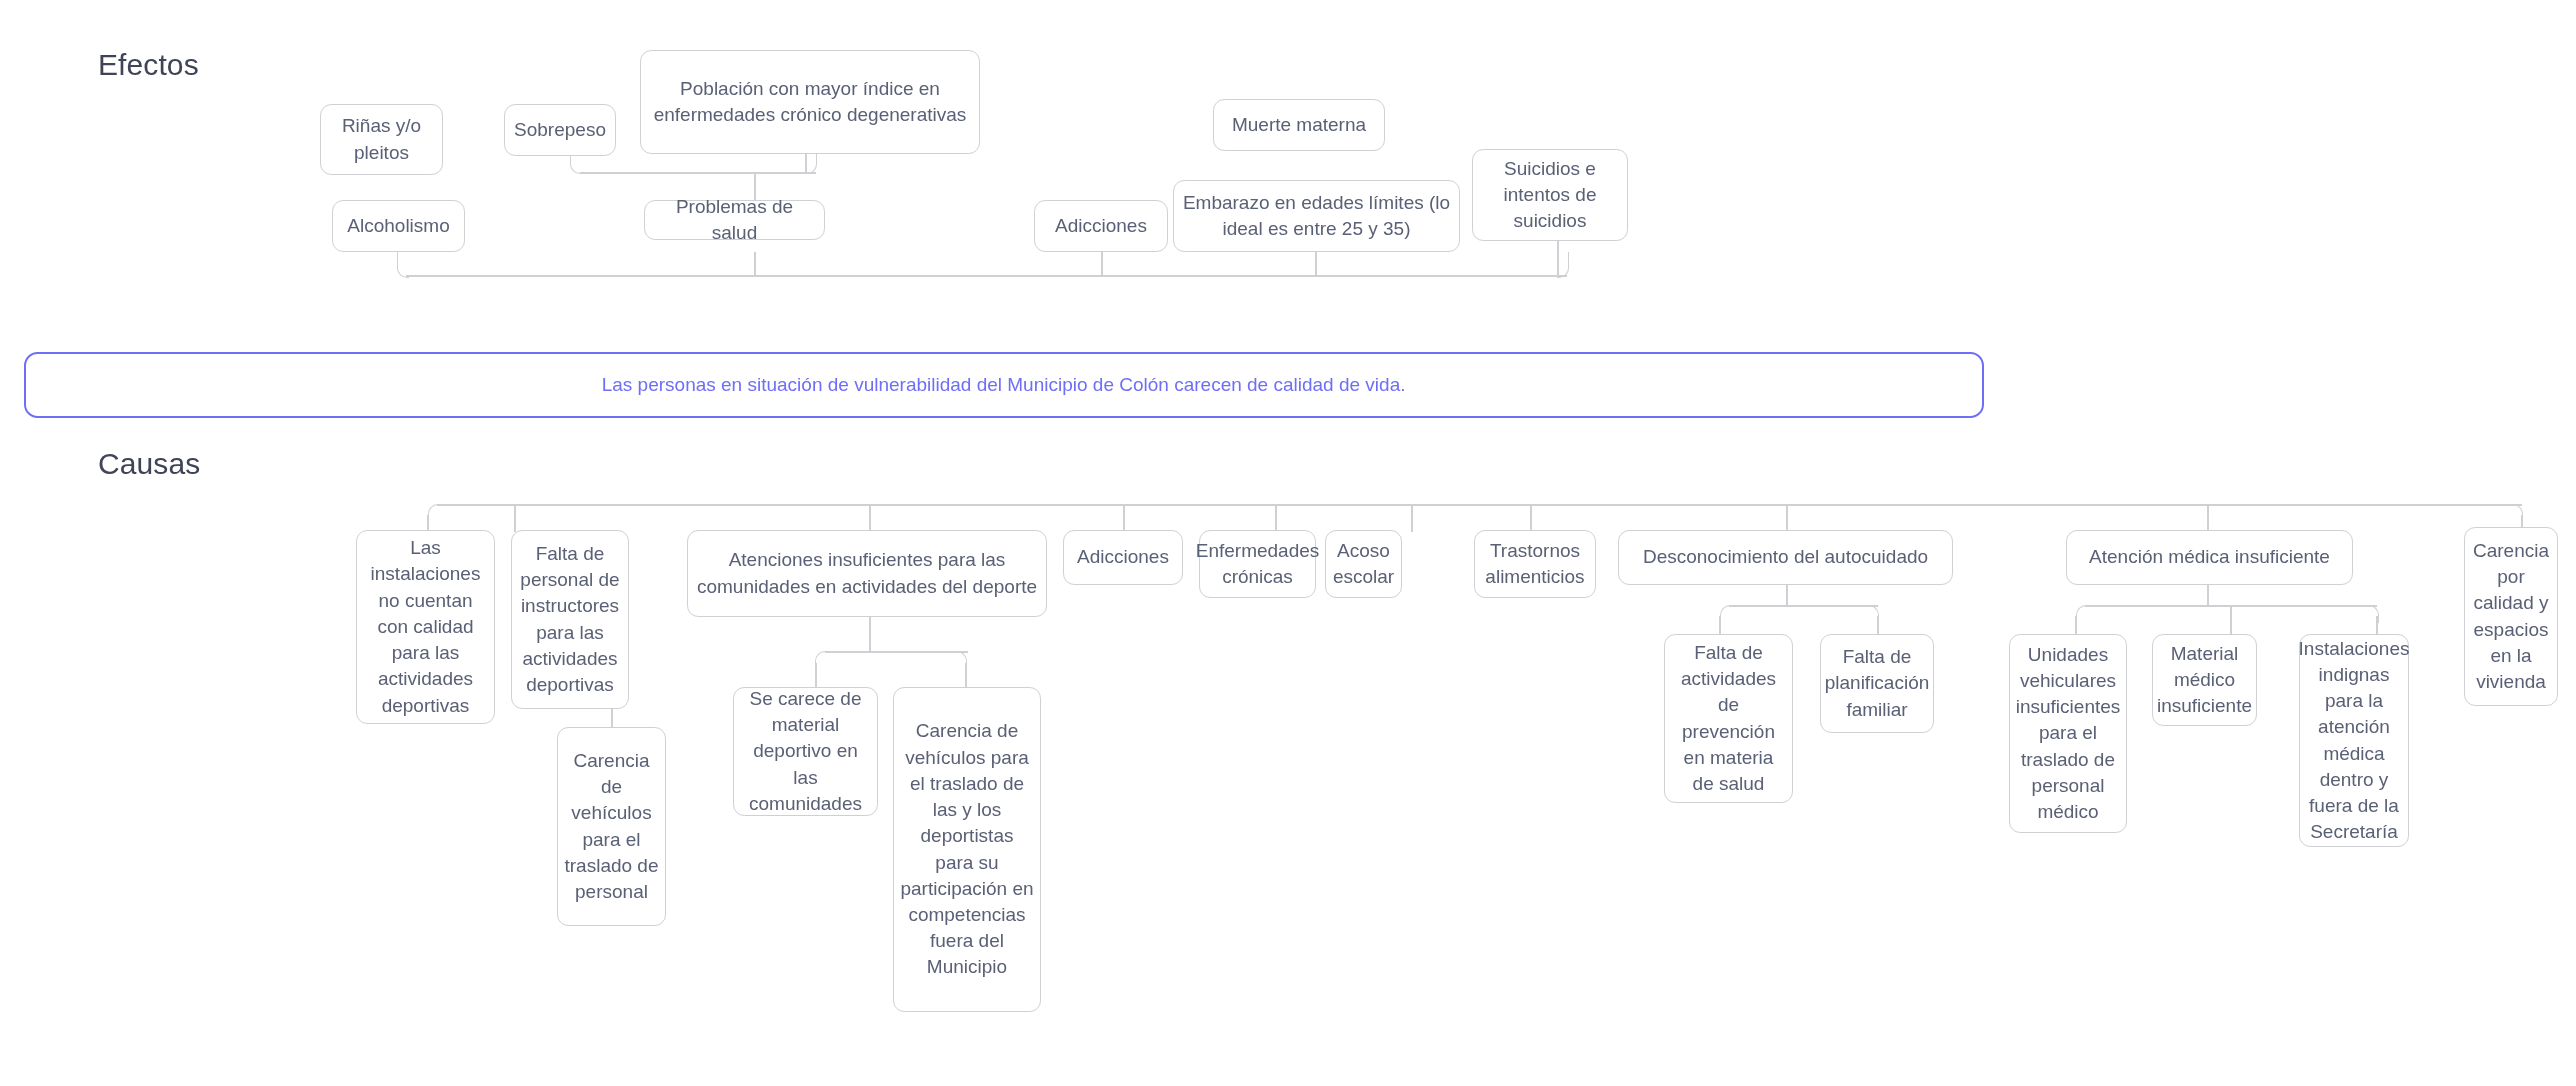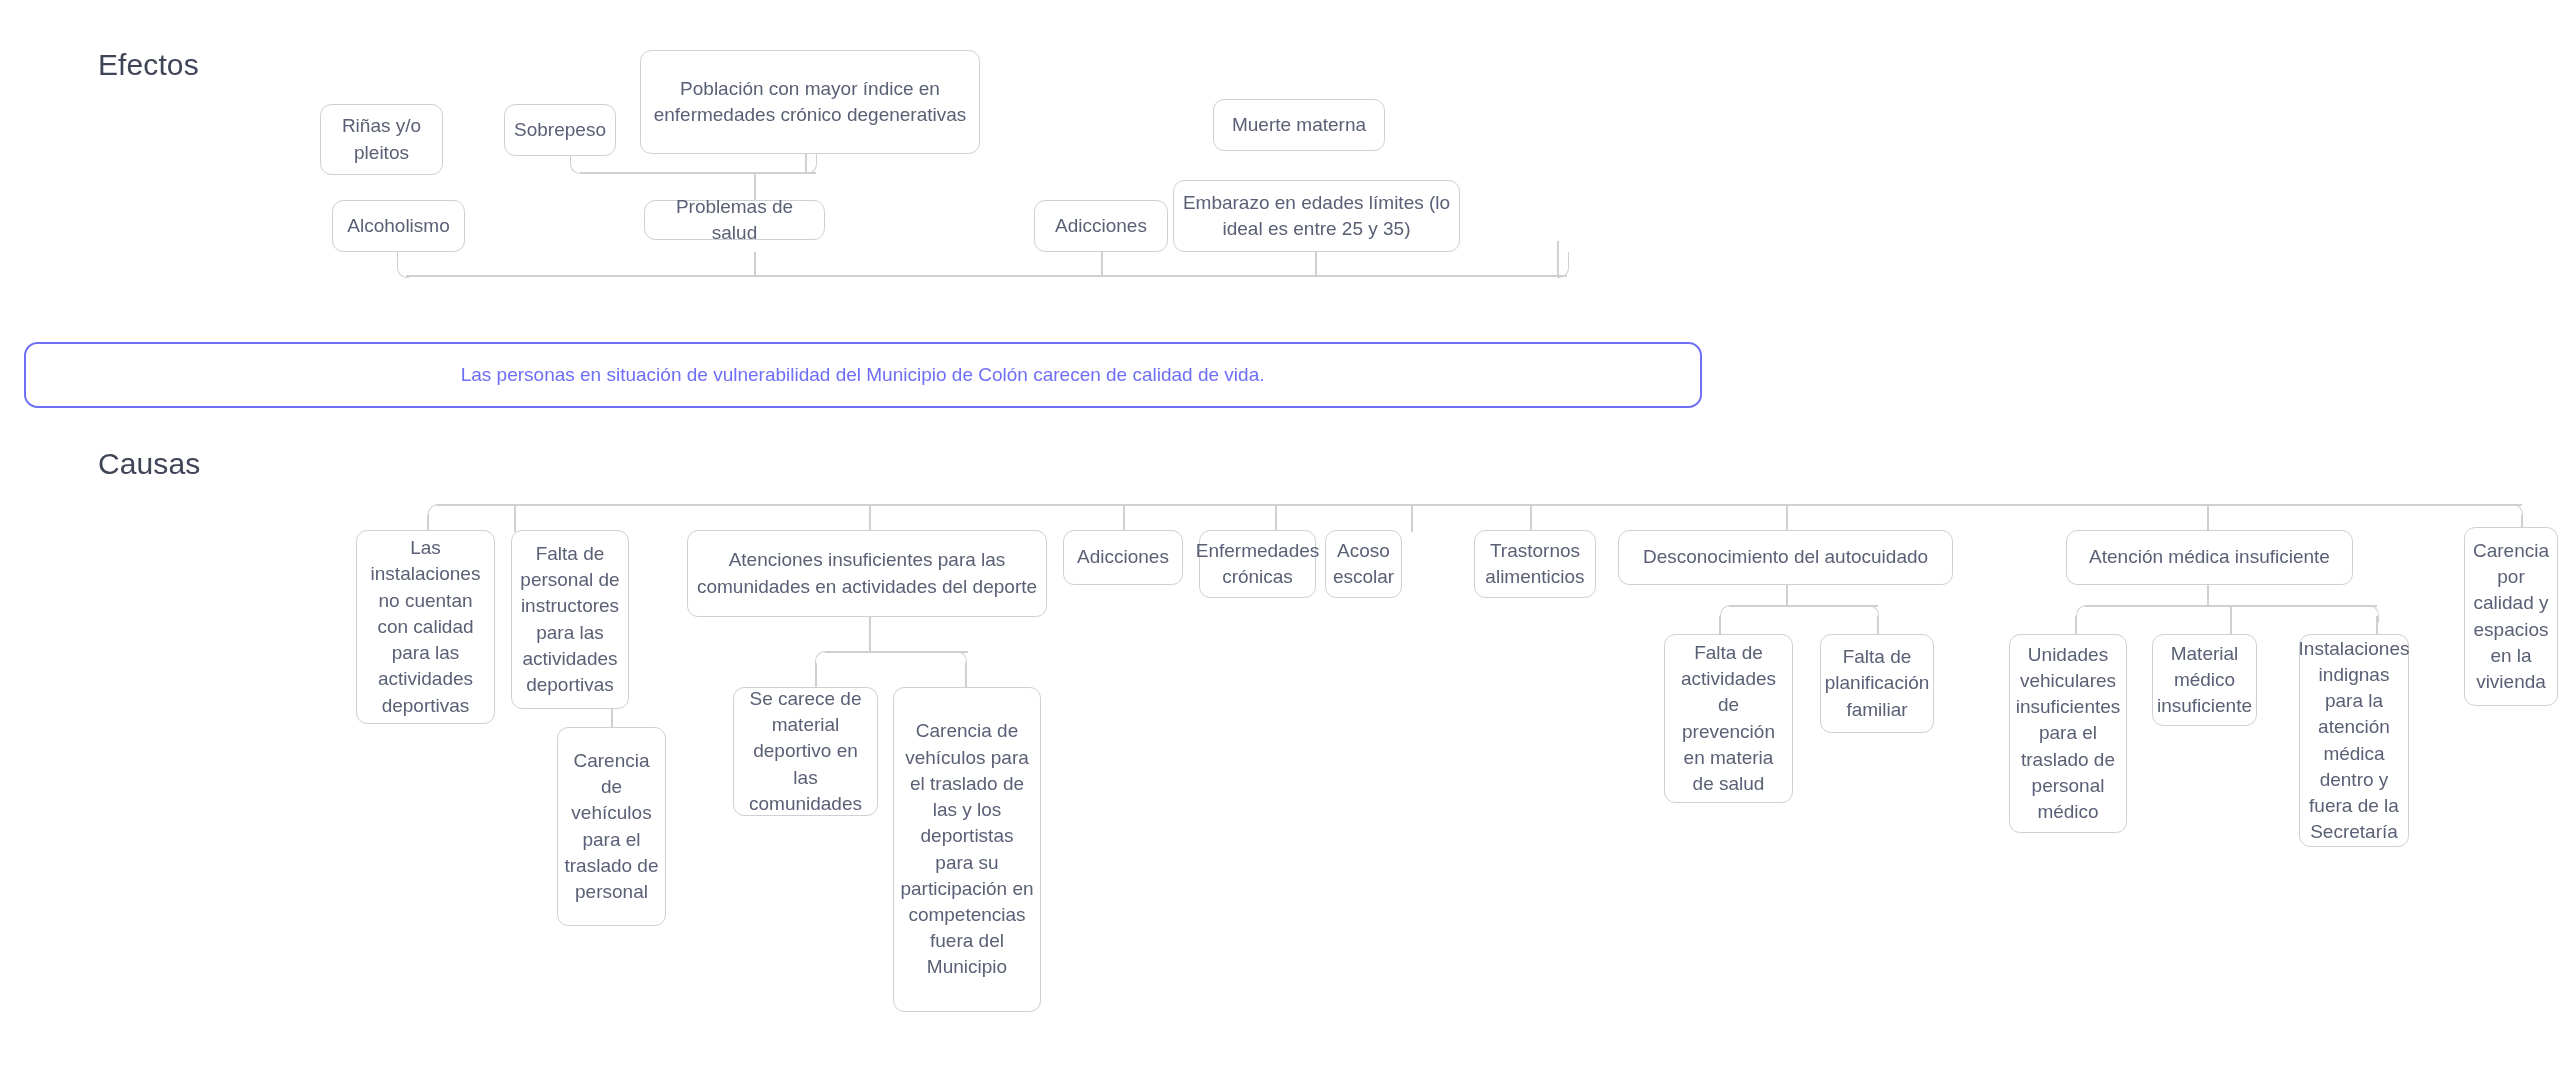--- a/index.html
+++ b/index.html
@@ -84,20 +84,21 @@
   <div class="section-title" style="left:98px; top:48px;text-align:center;">Efectos</div>
 
   <div class="node" style="left:320px; top:104px; width:123px; height:71px;">Riñas y/o pleitos</div>
 
   <div class="node" style="left:504px; top:104px; width:112px; height:52px;">Sobrepeso</div>
 
   <div class="node" style="left:640px; top:50px; width:340px; height:104px;">Población con mayor índice en enfermedades crónico degenerativas</div>
 
   <div class="node" style="left:1213px; top:99px; width:172px; height:52px;">Muerte materna</div>
 
+  <div class="node" style="left:1472px; top:149px; width:156px; height:92px;">Suicidios e intentos de suicidios</div>
 
   <div class="node" style="left:332px; top:200px; width:133px; height:52px;">Alcoholismo</div>
 
   <div class="node" style="left:644px; top:200px; width:181px; height:40px;">Problemas de salud</div>
 
   <div class="node" style="left:1034px; top:200px; width:134px; height:52px;">Adicciones</div>
 
   <div class="node" style="left:1173px; top:180px; width:287px; height:72px;">Embarazo en edades límites (lo ideal es entre 25 y 35)</div>
 
   <div class="corner bl" style="left:570px; top:156px; width:11.2px; height:17.4px;"></div>
@@ -108,21 +109,21 @@
 
   <div class="corner bl" style="left:397px; top:252px; width:11.2px; height:25px;"></div>
   <div class="hline" style="left:406px; top:275px; width:1161px;"></div>
   <div class="corner br" style="left:1557px; top:252px; width:11.2px; height:25px;"></div>
 
   <div class="vline" style="left:754px; top:252px; height:23.6px;"></div>
   <div class="vline" style="left:1101px; top:252px; height:23.6px;"></div>
   <div class="vline" style="left:1315px; top:252px; height:23.6px;"></div>
   <div class="vline" style="left:1557px; top:241px; height:35px;"></div>
 
-  <div class="node center" style="left:23.6px; top:342px; width:1678px; height:66px;">Las personas en situación de vulnerabilidad del Municipio de Colón carecen de calidad de vida.</div>
+  <div class="node center" style="left:23.6px; top:352px; width:1960px; height:66px;">Las personas en situación de vulnerabilidad del Municipio de Colón carecen de calidad de vida.</div>
 
   <div class="section-title" style="left:98px; top:447px;">Causas</div>
 
   <div class="corner tl" style="left:428px; top:504px; width:11.2px; height:17.4px;"></div>
   <div class="hline" style="left:437px; top:504px; width:2085px;"></div>
   <div class="corner tr" style="left:2511px; top:504px; width:11.2px; height:17.4px;"></div>
   <div class="vline" style="left:2521px; top:515px; height:27px;"></div>
   <div class="vline" style="left:427px; top:515px; height:17px;"></div>
 
   <div class="vline" style="left:514px; top:504px; height:28px;"></div>

